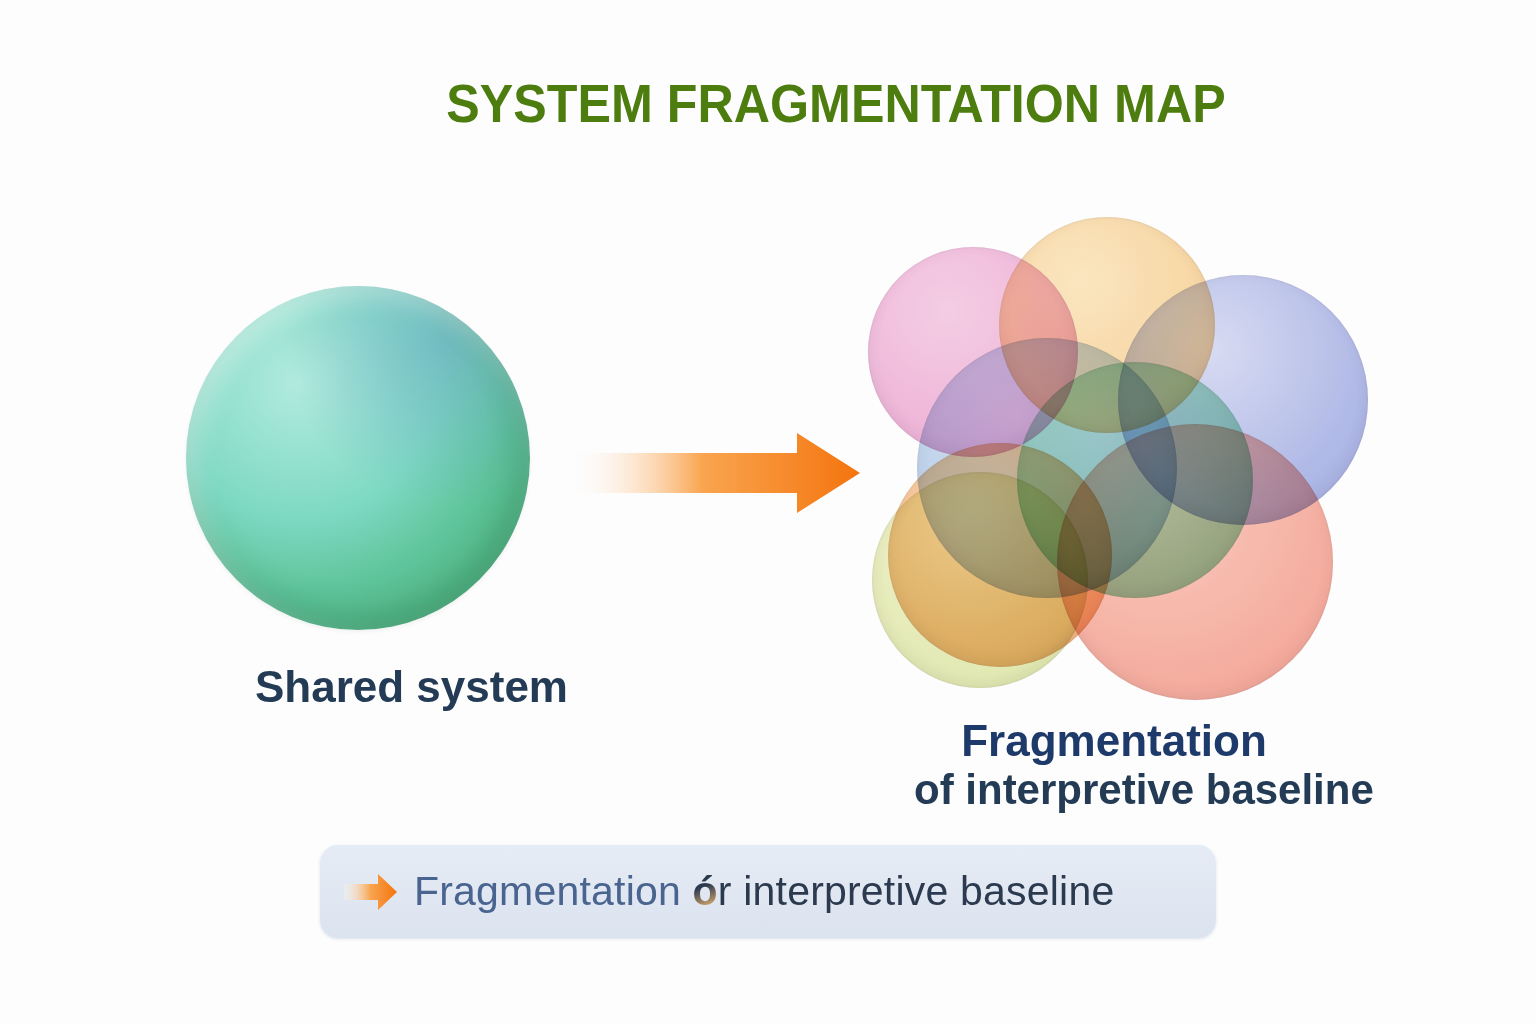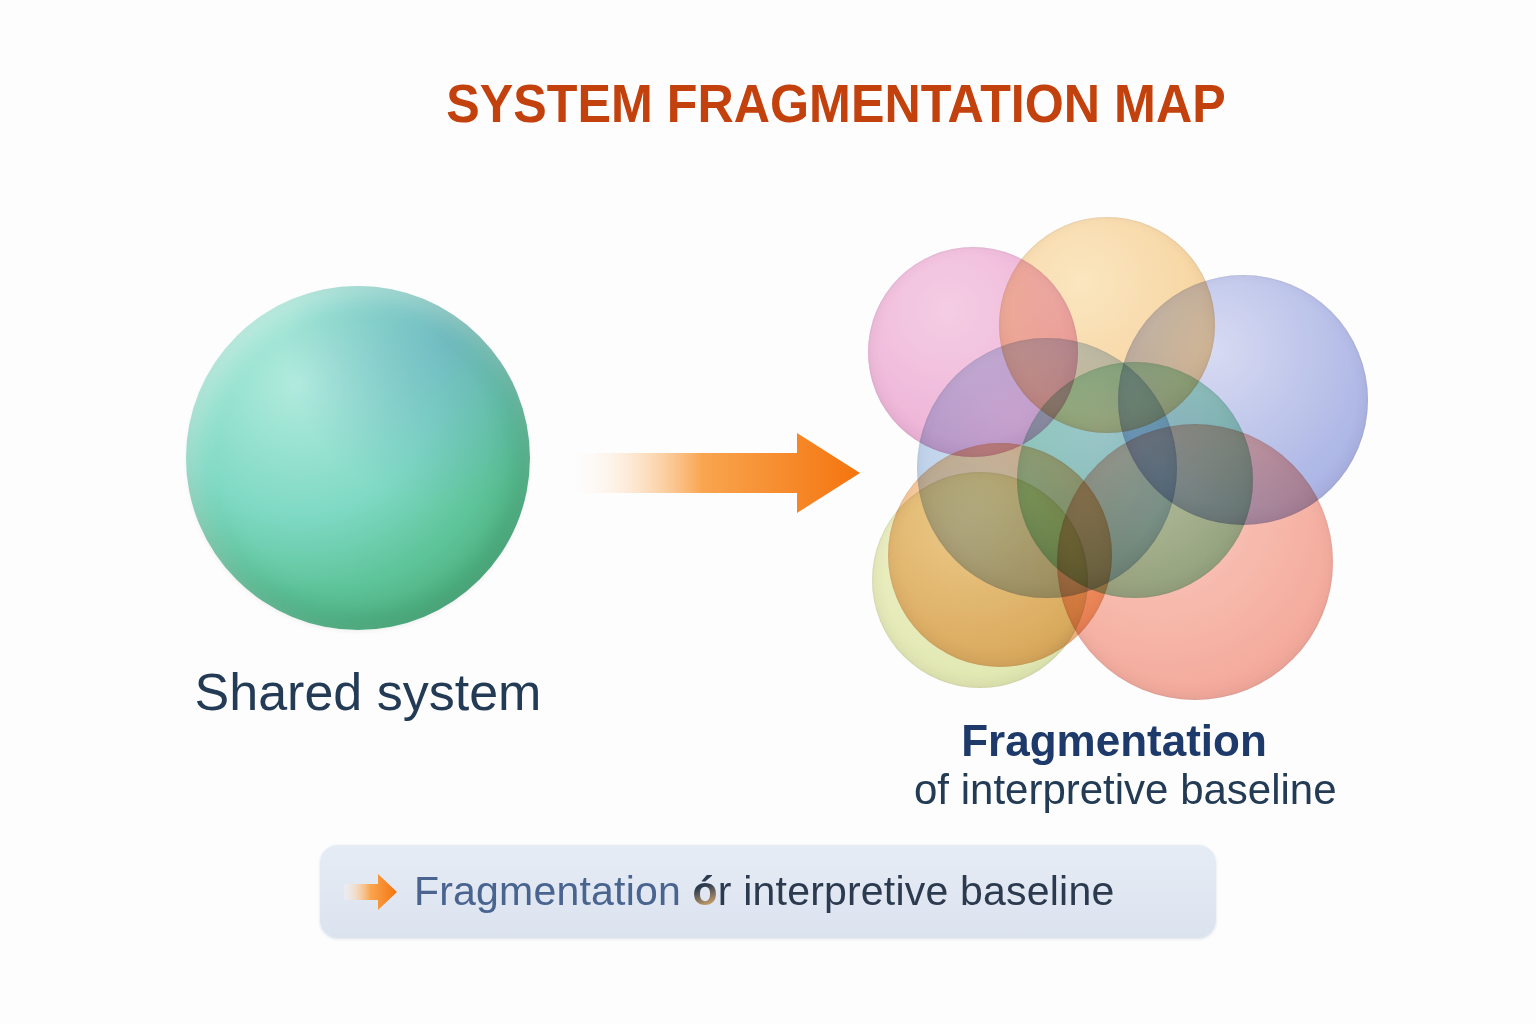--- a/index.html
+++ b/index.html
@@ -23,22 +23,22 @@
     transform:scaleX(0.93);
     transform-origin:50% 50%;
   }
   .sphere{
     position:absolute;
     border-radius:50%;
   }
   .sphere-label{
     position:absolute;
     left:168px;top:662px;width:400px;
-    text-align:center;
-    font-size:52px;font-weight:400;
+    text-align:right;
+    font-size:44px;font-weight:700;
     white-space:nowrap;
   }
   .main-arrow{
     position:absolute;left:565px;top:425px;
   }
   .cluster{
     position:absolute;inset:0;
   }
   .frag-circle{
     position:absolute;
@@ -50,21 +50,21 @@
     position:absolute;
     left:914px;top:716px;width:400px;
     text-align:center;
     font-size:44px;font-weight:700;
     white-space:nowrap;
   }
   .frag-sublabel{
     position:absolute;
     left:914px;top:766px;width:408px;
     text-align:center;
-    font-size:42px;font-weight:400;
+    font-size:42px;font-weight:700;
     white-space:nowrap;
   }
   .legend-bar{
     position:absolute;
     left:320px;top:845px;width:896px;height:93px;
     border-radius:18px;
     display:flex;align-items:center;
     padding-left:22px;box-sizing:border-box;
     box-shadow:0 1px 3px rgba(120,135,160,0.25);
   }
@@ -79,21 +79,21 @@
     -webkit-background-clip:text;
     background-clip:text;
     color:transparent;
   }
 </style>
 </head>
 <body>
 
 <div class="stage">
 
-  <div class="page-title" style="color: #c2410c;">
+  <div class="page-title" style="color: #4d7c0f;">
     <span class="squeeze">SYSTEM FRAGMENTATION MAP</span>
   </div>
 
   <div class="sphere" style="left: 186px; top: 286px; height: 344px; width: 344px; background: radial-gradient(circle at 76% 16%, rgba(104, 155, 198, 0.45), rgba(104, 155, 198, 0) 42%), radial-gradient(circle at 33% 28%, rgb(178, 235, 222) 0%, rgb(126, 217, 195) 40%, rgb(94, 196, 154) 62%, rgb(75, 176, 118) 92%); box-shadow: rgba(20, 90, 60, 0.28) -8px -14px 30px inset, rgba(255, 255, 255, 0.45) 8px 10px 24px inset, rgba(0, 0, 0, 0.05) 0px 2px 4px;"></div>
 
   <div class="sphere-label" style="color: rgb(35, 59, 85);">Shared system</div>
 
   <svg class="main-arrow" width="300" height="95" viewBox="0 0 300 95">
     <defs>
       <linearGradient id="arrowGrad" x1="0" y1="0" x2="1" y2="0">

